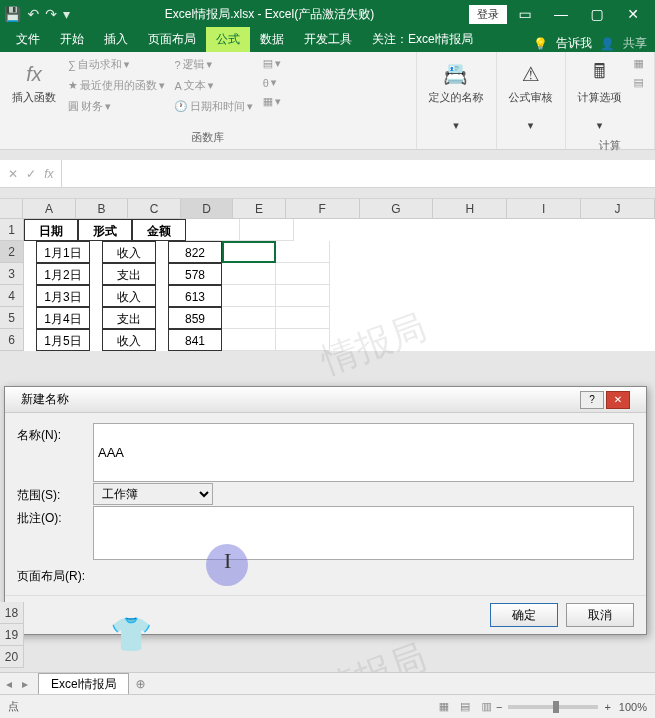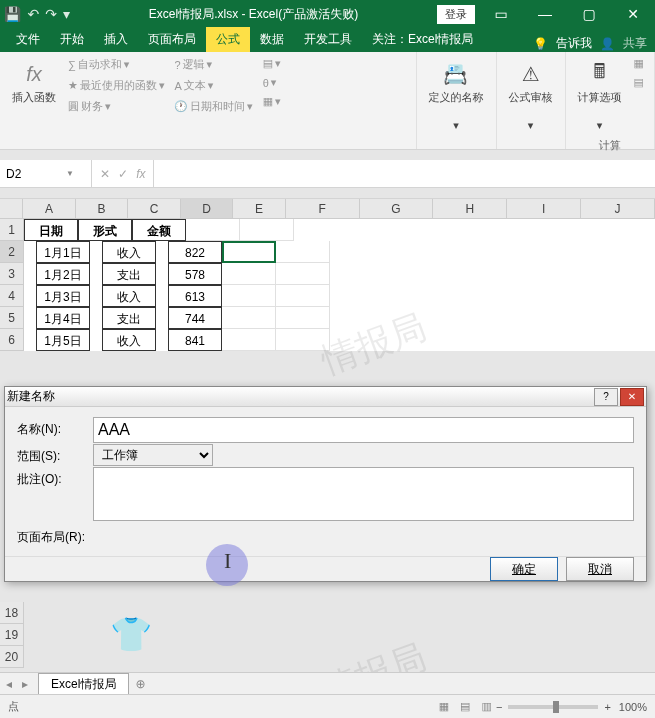--- a/index.html
+++ b/index.html
@@ -3,28 +3,28 @@
 <meta charset="utf-8">
 <style>
 * { box-sizing: border-box; margin: 0; padding: 0; font-family: "Microsoft YaHei", "SimSun", Arial, sans-serif; }
 body { width: 655px; height: 718px; background: #e6e6e6; overflow: hidden; position: relative; font-size: 12px; }
 
 
 .titlebar { height: 28px; background: #0f703b; color: #fff; display: flex; align-items: center; padding: 0 4px; }
 .titlebar .qat { display: flex; gap: 6px; align-items: center; }
 .titlebar .qat span { opacity: .85; font-size: 14px; }
 .titlebar .title-center { flex: 1; text-align: center; font-size: 12px; }
-.titlebar .title-right { display: flex; gap: 8px; align-items: center; }
+.titlebar .title-right { display: flex; gap: 0; align-items: center; }
 .titlebar .login-btn { background: #fff; color: #333; padding: 2px 8px; font-size: 11px; }
 .titlebar .win-btn { width: 36px; height: 24px; display: flex; align-items: center; justify-content: center; font-size: 14px; }
 
 
 .tabs { height: 24px; background: #0f703b; display: flex; align-items: flex-end; padding-left: 6px; color: #fff; font-size: 12px; justify-content: center; }
 .tabs .tab { padding: 4px 10px; cursor: pointer; }
-.tabs .tab.active { background: #fde047; color: #0f703b; margin-top: 22px; }
+.tabs .tab.active { background: #bef264; color: #0f703b; margin-top: 22px; }
 .tabs .tab-right { margin-left: auto; display: flex; align-items: center; gap: 8px; padding-right: 8px; }
 .tabs .tab-right span { font-size: 12px; }
 
 
 .ribbon { height: 98px; background: #f3f3f3; border-bottom: 1px solid #d4d4d4; display: flex; }
 .ribbon-group { border-right: 1px solid #e0e0e0; padding: 4px 8px 2px; display: flex; flex-direction: column; justify-content: space-between; }
 .ribbon-group-label { text-align: center; font-size: 11px; color: #666; padding: 2px 0; }
 .ribbon-col { display: flex; flex-direction: column; gap: 4px; }
 .ribbon-row { display: flex; gap: 6px; }
 .ribbon-btn-sm { font-size: 11px; color: #999; display: flex; align-items: center; gap: 2px; padding: 1px 2px; }
@@ -51,35 +51,35 @@
 .grid-row { display: flex; }
 .rowhead { width: 24px; height: 22px; background: #e8e8e8; border-right: 1px solid #ccc; border-bottom: 1px solid #ccc; text-align: center; font-size: 12px; color: #444; line-height: 22px; }
 .rowhead.sel { background: #d6d6d6; }
 .cell { width: 54px; height: 22px; border-right: 1px solid #e0e0e0; border-bottom: 1px solid #e0e0e0; font-size: 12px; padding: 2px 4px; line-height: 18px; text-align: center; }
 .cell.data { border: 1px solid #333; margin-left: 12px; }
 .cell.header-cell { border: 1px solid #333; font-weight: bold; background: #fff; }
 .cell.selected { border: 2px solid #0f703b; }
 
 
 .dialog { position: absolute; left: 4px; top: 386px; width: 643px; background: #f0f0f0; border: 1px solid #888; box-shadow: 2px 2px 8px rgba(0,0,0,.3); }
-.dlg-title { height: 20px; background: linear-gradient(#fff, #e4e4e4); border-bottom: 1px solid #ccc; display: flex; align-items: center; padding: 0 2px; font-size: 12px; }
+.dlg-title { height: 26px; background: linear-gradient(#fff, #e4e4e4); border-bottom: 1px solid #ccc; display: flex; align-items: center; padding: 0 16px; font-size: 12px; }
 .dlg-title .spacer { flex: 1; }
 .dlg-title .dlg-btn { width: 24px; height: 18px; border: 1px solid #999; background: #eee; display: flex; align-items: center; justify-content: center; font-size: 10px; margin-left: 2px; }
 .dlg-title .dlg-close { background: #d04536; color: #fff; border-color: #a03020; }
 .dlg-body { padding: 10px 12px; font-size: 12px; }
 .dlg-row { display: flex; align-items: flex-start; margin-bottom: 1px; }
 .dlg-label { width: 76px; padding-top: 4px; }
 .dlg-input { flex: 1; }
-.dlg-input input { width: 100%; padding: 3px 4px; border: 1px solid #aaa; font-size: 16px; }
+.dlg-input input { width: 100%; padding: 21px 4px; border: 1px solid #aaa; font-size: 13px; }
 .dlg-input select { width: 120px; padding: 2px 4px; border: 1px solid #aaa; font-size: 12px; }
 .dlg-input textarea { width: 100%; height: 54px; border: 1px solid #aaa; padding: 3px; resize: none; }
 .dlg-ref-row { display: flex; align-items: center; }
 .dlg-ref-row input { flex: 1; padding: 3px 4px; border: 1px solid #aaa; font-size: 12px; }
 .dlg-ref-btn { width: 24px; height: 22px; border: 1px solid #aaa; background: #eee; margin-left: 2px; display: flex; align-items: center; justify-content: center; font-size: 12px; }
-.dlg-footer { display: flex; justify-content: flex-end; gap: 8px; padding: 0 12px; border-top: 1px solid #ddd; text-decoration: underline; }
+.dlg-footer { display: flex; justify-content: flex-end; gap: 8px; padding: 7px 12px; border-top: 1px solid #ddd; }
 .dlg-footer button { width: 68px; height: 24px; border: 1px solid #999; background: linear-gradient(#fff,#e6e6e6); font-size: 12px; }
 .dlg-footer button.primary { border: 1px solid #2a6fb0; }
 
 .cursor-highlight { position: absolute; left: 206px; top: 544px; width: 42px; height: 42px; border-radius: 50%; background: rgba(120,120,220,.5); pointer-events: none; z-index: 10; }
 .text-cursor { position: absolute; left: 224px; top: 548px; font-size: 22px; color: #333; z-index: 11; pointer-events: none; font-family: serif; }
 
 .watermark { position: absolute; color: rgba(0,0,0,0.08); font-size: 36px; transform: rotate(-20deg); pointer-events: none; }
 .wm1 { left: 320px; top: 320px; }
 .wm2 { left: 320px; top: 650px; }
 
@@ -156,20 +156,21 @@
         <div class="ribbon-btn-sm"><span>?</span> <span>逻辑</span> ▾</div>
         <div class="ribbon-btn-sm"><span>A</span> <span>文本</span> ▾</div>
         <div class="ribbon-btn-sm"><span>🕐</span> <span>日期和时间</span> ▾</div>
       </div>
       <div class="ribbon-col">
         <div class="ribbon-btn-sm"><span>▤</span> ▾</div>
         <div class="ribbon-btn-sm"><span>θ</span> ▾</div>
         <div class="ribbon-btn-sm"><span>▦</span> ▾</div>
       </div>
     </div>
+    <div class="ribbon-group-label">函数库</div>
   </div>
   <div class="ribbon-group">
     <div class="ribbon-btn-lg">
       <div class="icon">📇</div>
       <span>定义的名称</span><br>▾
     </div>
     <div></div>
   </div>
   <div class="ribbon-group">
     <div class="ribbon-btn-lg">
@@ -192,24 +193,20 @@
             <span>▤</span>
           </div>
       </div>
     </div>
     <div class="ribbon-group-label">计算</div>
   </div>
 </div>
 
 <div class="spacer-row"></div>
 <div class="fbar-row">
-  <div class="name-box">
-    <input value="D2" style="">
-    <span class="dd">▼</span>
-  </div>
   <div class="fbar-btns">
     <span>✕</span>
     <span>✓</span>
     <span style="font-style:italic">fx</span>
   </div>
   <div class="fbar"></div>
 </div>
 <div class="spacer-row"></div>
 
 <div class="grid-wrap">
@@ -255,21 +252,21 @@
     <div class="cell data">1月3日</div>
     <div class="cell data">收入</div>
     <div class="cell data">613</div>
     <div class="cell"></div>
     <div class="cell"></div>
   </div>
   <div class="grid-row">
     <div class="rowhead">5</div>
     <div class="cell data">1月4日</div>
     <div class="cell data">支出</div>
-    <div class="cell data">744</div>
+    <div class="cell data">859</div>
     <div class="cell"></div>
     <div class="cell"></div>
   </div>
   <div class="grid-row">
     <div class="rowhead">6</div>
     <div class="cell data">1月5日</div>
     <div class="cell data">收入</div>
     <div class="cell data">841</div>
     <div class="cell"></div>
     <div class="cell"></div>

